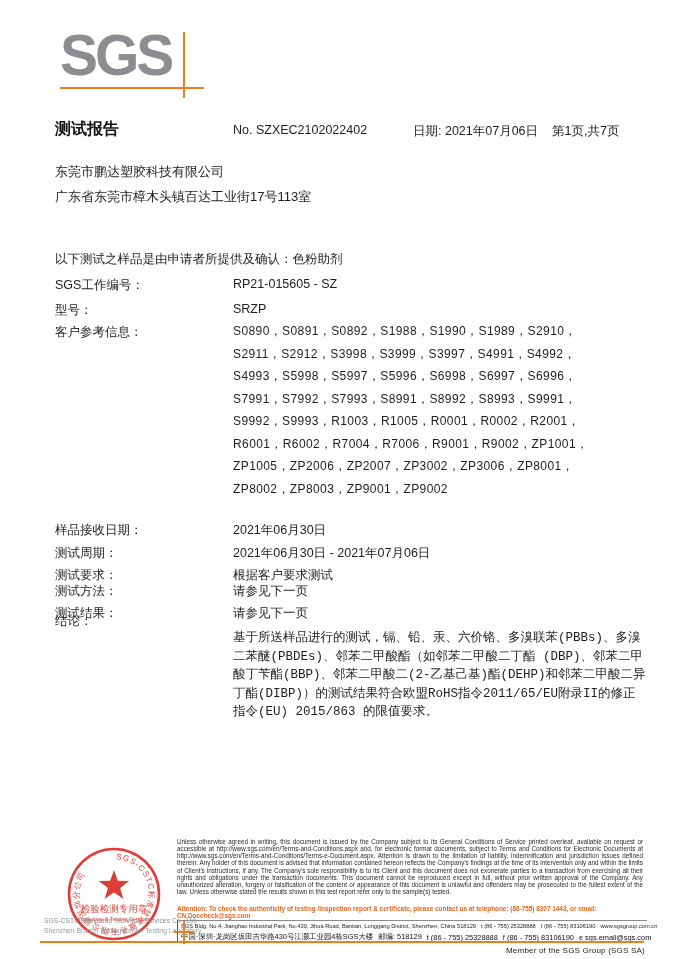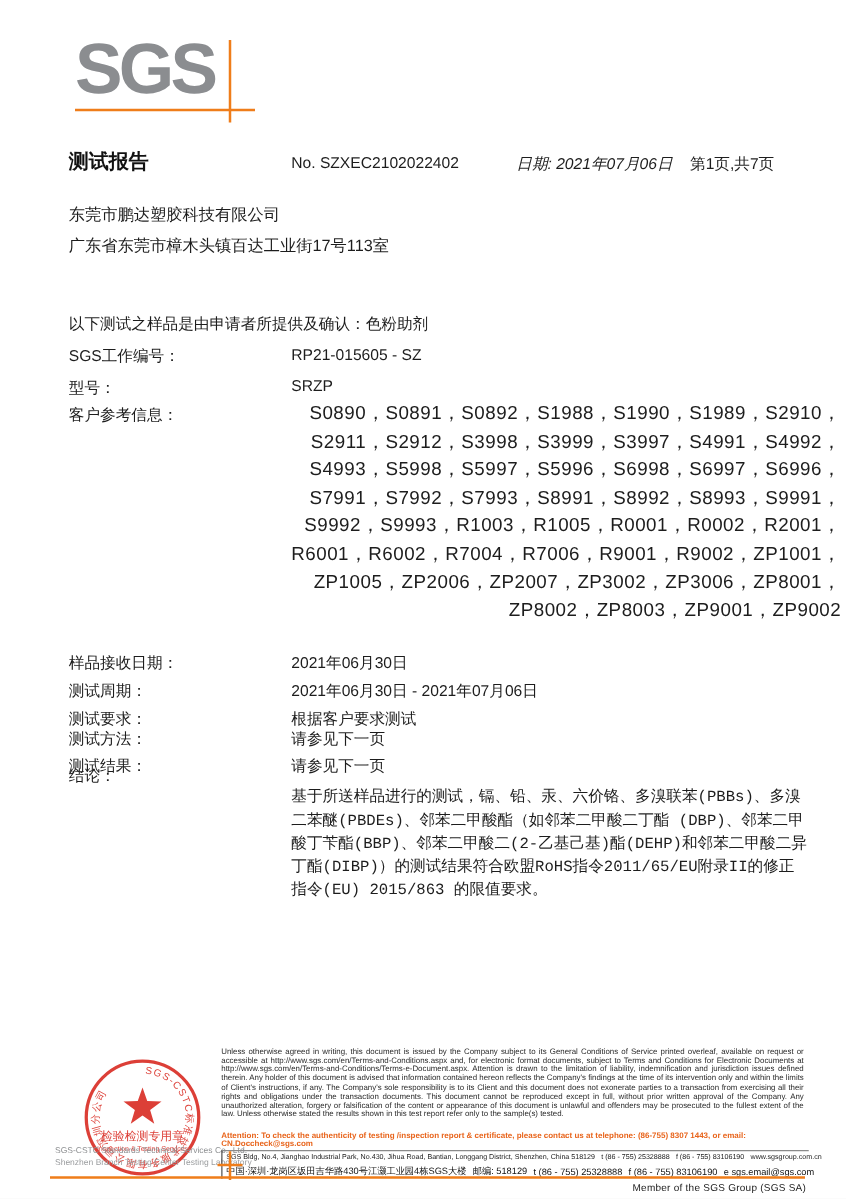--- a/index.html
+++ b/index.html
@@ -8,34 +8,34 @@
   .abs { position:absolute; }
 
   
   .logo-text { left:60px; top:22px; font-size:57px; font-weight:bold; color:#8b8d90; letter-spacing:-3px; }
   .logo-underline { left:60px; top:87px; width:144px; height:2px; background:#ef7d1a; }
   .logo-vline { left:183px; top:32px; width:2px; height:66px; background:#ef7d1a; }
 
   
   .report-title { left:55px; top:119px; font-size:16px; font-weight:bold; color:#111; }
   .report-no { left:233px; top:123px; font-size:12.5px; }
-  .report-date { left:413px; top:123px; font-size:12.5px;font-style:italic; }
+  .report-date { left:413px; top:123px; font-size:12.5px; }
   .report-page { left:552px; top:123px; font-size:12.5px; }
 
   
   .client-name { left:55px; top:163px; font-size:13px; }
   .client-address { left:55px; top:188px; font-size:13px;text-align:right; }
 
   .intro { left:55px; top:251px; font-size:12.5px; }
 
   .lbl { left:55px; font-size:12.5px; white-space:nowrap; }
   .val { left:233px; font-size:12.5px; white-space:nowrap; }
 
   .code-lines { left:233px; top:320px; }
-  .code-line { font-size:15px; line-height:22.5px; letter-spacing:0.4px; white-space:nowrap;text-align:right; }
+  .code-line { font-size:12px; line-height:22.5px; letter-spacing:0.4px; white-space:nowrap; }
 
   .conclusion-text { left:233px; top:629px; width:414px; font-size:12.5px; line-height:18.6px; text-align:left;font-family:Liberation Mono, monospace; }
 
   
   .legal { left:177px; top:838px; width:466px; font-size:6.3px; line-height:7.15px; text-align:justify; color:#2a2a2a; }
   .attention { left:177px; top:905px; width:466px; font-size:6.4px; line-height:7.2px; font-weight:bold; color:#e8641b; }
   .addr-block { left:177px; top:920px; width:466px; border-top:1px solid #8a8a8a; border-left:1px solid #555; padding:1px 0 0 3px; }
   .addr-row { display:flex; gap:5px; align-items:flex-end; white-space:nowrap; }
   .addr-row.en { font-size:5.7px; color:#222; padding:1px 0 2px 0; }
   .addr-row.cn { font-size:7.4px; color:#111; padding:1px 0; }

